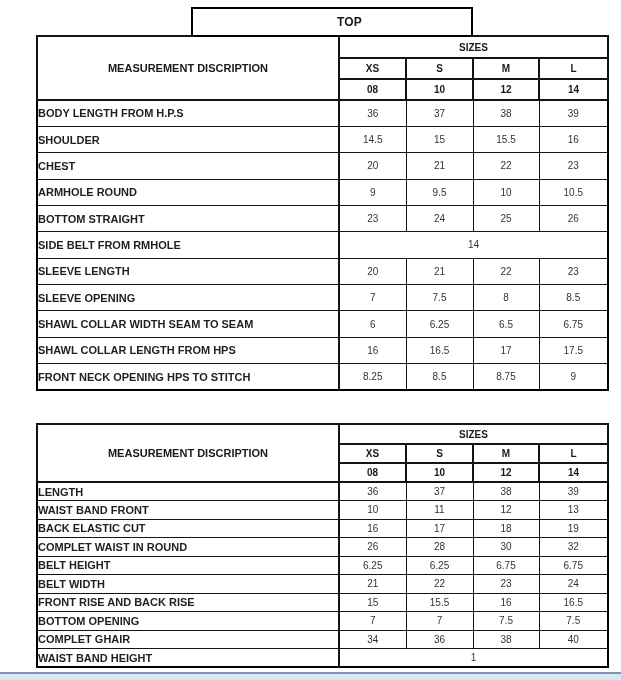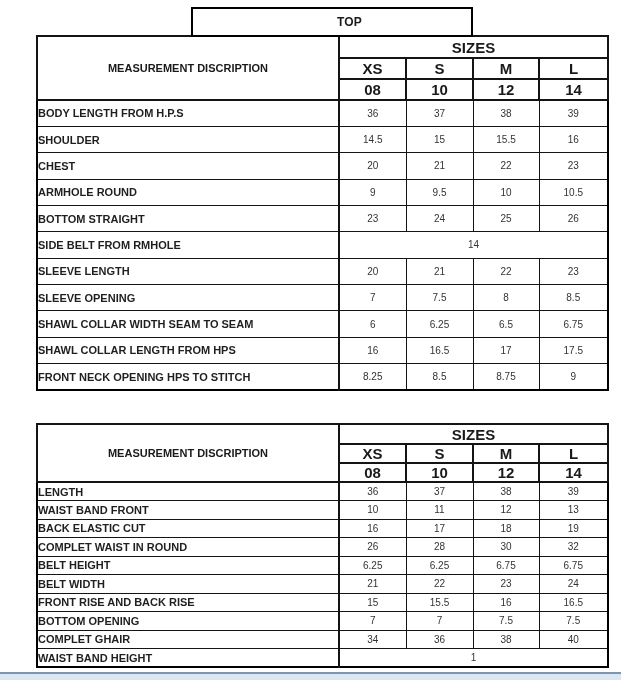--- a/index.html
+++ b/index.html
@@ -64,21 +64,21 @@
     text-align: center;
     vertical-align: middle;
     font-size: 11px;
     font-weight: 700;
     color: #1a1a1a;
     border-radius: 23px;
   }
   .sizes-header, .size-name, .size-code {
     text-align: center;
     vertical-align: middle;
-    font-size: 15px;
+    font-size: 10px;
     font-weight: 700;
     color: #1a1a1a;
   }
   .table-top thead tr.r1 th    { height: 20px; }
   .table-top thead tr.r2 th    { height: 19px; }
   .table-top thead tr.r3 th    { height: 19px; }
   .table-bottom thead tr.r1 th { height: 18px; }
   .table-bottom thead tr.r2 th { height: 17px; }
   .table-bottom thead tr.r3 th { height: 17px; }
 

